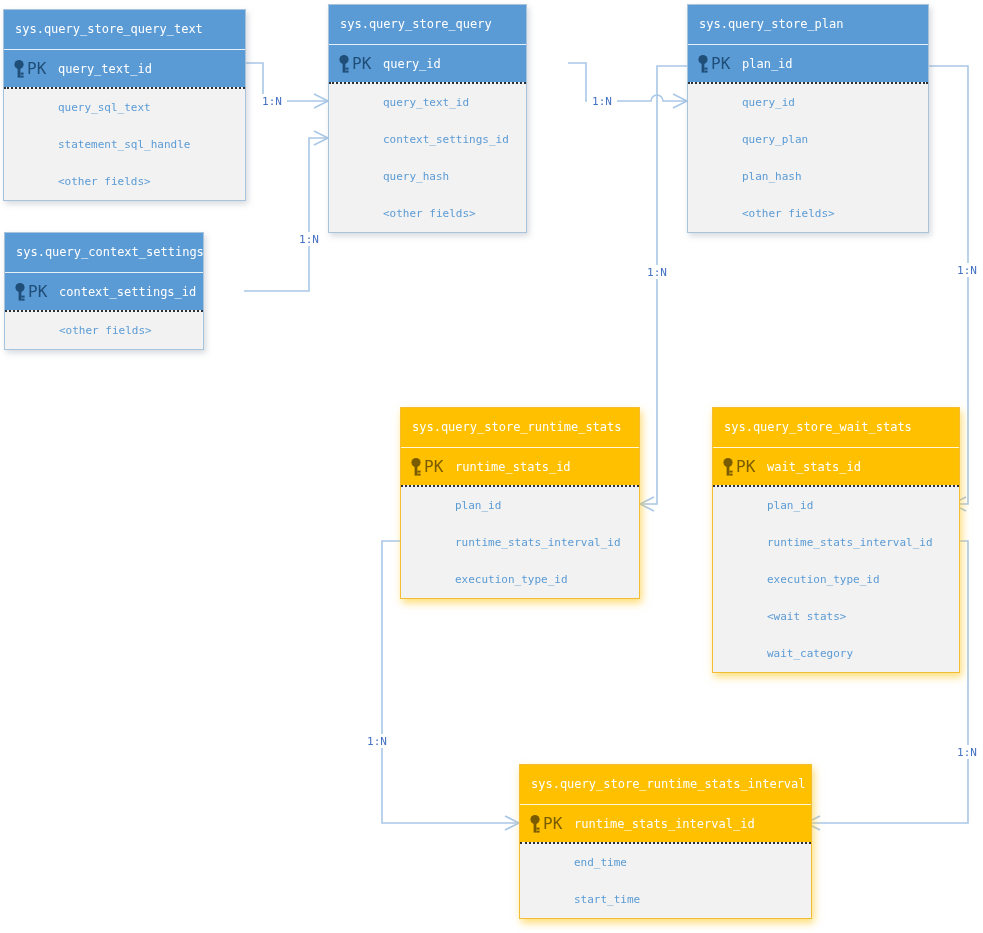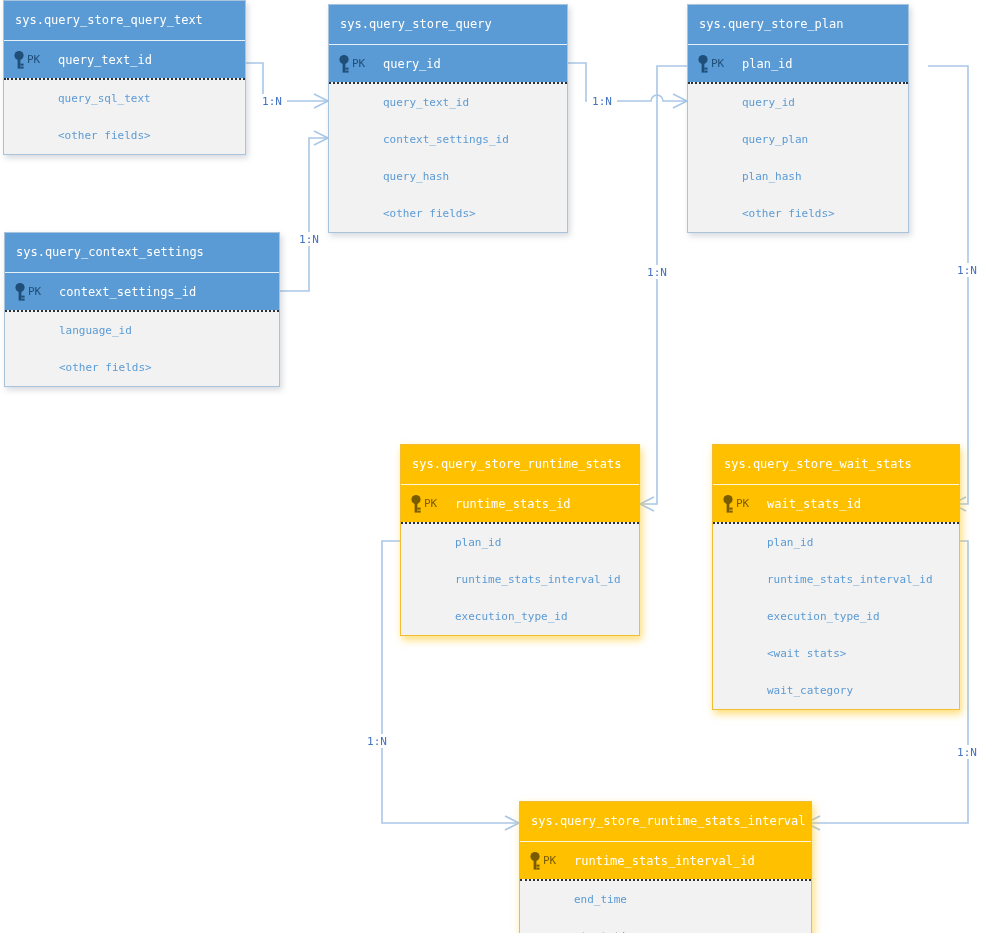--- a/index.html
+++ b/index.html
@@ -4,36 +4,36 @@
 <style>
   html,body { margin:0; padding:0; background:#fff; }
   #canvas {
     position:relative; width:983px; height:933px; background:#ffffff;
     font-family:"DejaVu Sans Mono","Liberation Mono",monospace; overflow:hidden;
   }
   #wires { position:absolute; left:0; top:0; width:983px; height:933px; }
 
   .er-table { position:absolute; box-sizing:border-box; }
   .er-table.blue   { border:1px solid #a8c4dd; box-shadow:2px 3px 6px rgba(110,120,135,.28); }
-  .er-table.orange { border:1px solid #f2bd33; box-shadow:2px 4px 8px rgba(255,193,7,.55);margin-top:37px; }
+  .er-table.orange { border:1px solid #f2bd33; box-shadow:2px 4px 8px rgba(255,193,7,.55); }
 
   .tbl-title {
     height:40px; line-height:39px; color:#ffffff; font-size:12px;
     padding-left:11px; white-space:nowrap; box-sizing:border-box;
     border-bottom:1px solid rgba(255,255,255,.85);
   }
   .blue   .tbl-title, .blue   .pk-row { background:#5B9BD5; }
   .orange .tbl-title, .orange .pk-row { background:#FFC000; }
 
   .pk-row { height:37px; display:flex; align-items:center; font-size:12px; white-space:nowrap; }
   .pk-prefix { width:54px; display:flex; align-items:center; flex:none; }
   .key-icon { margin-left:9px; display:inline-flex; }
   .blue   .key-icon svg { fill:#1F4E79; }
   .orange .key-icon svg { fill:#7A5C00; }
-  .pk-label { font-size:11px; margin-left:1px; }
+  .pk-label { font-size:16px; margin-left:1px; }
   .blue   .pk-label { color:#1F4E79; }
   .orange .pk-label { color:#7A5C00; }
   .pk-name { color:#ffffff; }
 
   .tbl-body { background:#F2F2F2; border-top:2px dotted #2b2f36; }
   .field-row {
     height:37px; line-height:37px; padding-left:54px; font-size:11px;
     color:#5B9BD5; white-space:nowrap;
   }
 
@@ -79,43 +79,44 @@
     <rect class="lbl-bg" x="642" y="265" width="30" height="14"></rect>
     <text class="lbl-txt" x="657" y="276">1:N</text>
     <rect class="lbl-bg" x="952" y="263" width="30" height="14"></rect>
     <text class="lbl-txt" x="967" y="274">1:N</text>
     <rect class="lbl-bg" x="362" y="734" width="30" height="14"></rect>
     <text class="lbl-txt" x="377" y="745">1:N</text>
     <rect class="lbl-bg" x="952" y="745" width="30" height="14"></rect>
     <text class="lbl-txt" x="967" y="756">1:N</text>
   </svg>
 
-  <div class="er-table blue" style="left:3px; top:0; width:243px;">
+  <div class="er-table blue" style="left:3px; top:9px; width:243px;">
     <div class="tbl-title">sys.query_store_query_text</div>
     <div class="pk-row">
       <span class="pk-prefix">
         <span class="key-icon">
           <svg width="13" height="18" viewBox="0 0 13 18">
               <circle cx="6" cy="4.6" r="4.6"></circle>
               <rect x="4.6" y="8" width="2.8" height="9.6"></rect>
               <rect x="7.4" y="12.6" width="3.2" height="2"></rect>
               <rect x="7.4" y="15.6" width="3.2" height="2"></rect>
             </svg>
         </span>
         <span class="pk-label">PK</span>
       </span>
       <span class="pk-name">query_text_id</span>
     </div>
     <div class="tbl-body">
       <div class="field-row">query_sql_text</div>
-      <div class="field-row">&lt;other fields&gt;</div>
-    </div>
-  </div>
-
-  <div class="er-table blue" style="left:328px; top:4px; width:240px;">
+      <div class="field-row">statement_sql_handle</div>
+      <div class="field-row">&lt;other fields&gt;</div>
+    </div>
+  </div>
+
+  <div class="er-table blue" style="left:328px; top:4px; width:199px;">
     <div class="tbl-title">sys.query_store_query</div>
     <div class="pk-row">
       <span class="pk-prefix">
         <span class="key-icon">
           <svg width="13" height="18" viewBox="0 0 13 18">
               <circle cx="6" cy="4.6" r="4.6"></circle>
               <rect x="4.6" y="8" width="2.8" height="9.6"></rect>
               <rect x="7.4" y="12.6" width="3.2" height="2"></rect>
               <rect x="7.4" y="15.6" width="3.2" height="2"></rect>
             </svg>
@@ -125,21 +126,21 @@
       <span class="pk-name">query_id</span>
     </div>
     <div class="tbl-body">
       <div class="field-row">query_text_id</div>
       <div class="field-row">context_settings_id</div>
       <div class="field-row">query_hash</div>
       <div class="field-row">&lt;other fields&gt;</div>
     </div>
   </div>
 
-  <div class="er-table blue" style="left:687px; top:4px; width:222px;">
+  <div class="er-table blue" style="left:687px; top:4px; width:242px;">
     <div class="tbl-title">sys.query_store_plan</div>
     <div class="pk-row">
       <span class="pk-prefix">
         <span class="key-icon">
           <svg width="13" height="18" viewBox="0 0 13 18">
               <circle cx="6" cy="4.6" r="4.6"></circle>
               <rect x="4.6" y="8" width="2.8" height="9.6"></rect>
               <rect x="7.4" y="12.6" width="3.2" height="2"></rect>
               <rect x="7.4" y="15.6" width="3.2" height="2"></rect>
             </svg>
@@ -149,38 +150,37 @@
       <span class="pk-name">plan_id</span>
     </div>
     <div class="tbl-body">
       <div class="field-row">query_id</div>
       <div class="field-row">query_plan</div>
       <div class="field-row">plan_hash</div>
       <div class="field-row">&lt;other fields&gt;</div>
     </div>
   </div>
 
-  <div class="er-table blue" style="left:4px; top:232px; width:276px;">
+  <div class="er-table blue" style="left:4px; top:232px; width:200px;">
     <div class="tbl-title">sys.query_context_settings</div>
     <div class="pk-row">
       <span class="pk-prefix">
         <span class="key-icon">
           <svg width="13" height="18" viewBox="0 0 13 18">
               <circle cx="6" cy="4.6" r="4.6"></circle>
               <rect x="4.6" y="8" width="2.8" height="9.6"></rect>
               <rect x="7.4" y="12.6" width="3.2" height="2"></rect>
               <rect x="7.4" y="15.6" width="3.2" height="2"></rect>
             </svg>
         </span>
         <span class="pk-label">PK</span>
       </span>
       <span class="pk-name">context_settings_id</span>
     </div>
     <div class="tbl-body">
-      <div class="field-row">language_id</div>
       <div class="field-row">&lt;other fields&gt;</div>
     </div>
   </div>
 
   <div class="er-table orange" style="left:400px; top:407px; width:240px;">
     <div class="tbl-title">sys.query_store_runtime_stats</div>
     <div class="pk-row">
       <span class="pk-prefix">
         <span class="key-icon">
           <svg width="13" height="18" viewBox="0 0 13 18">

